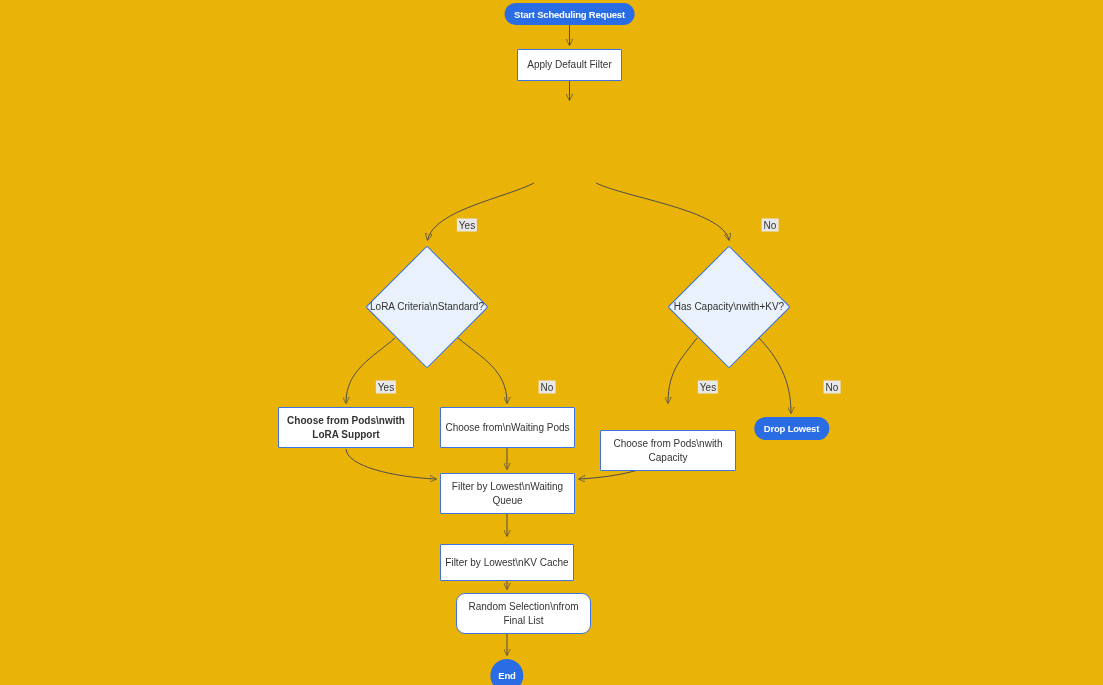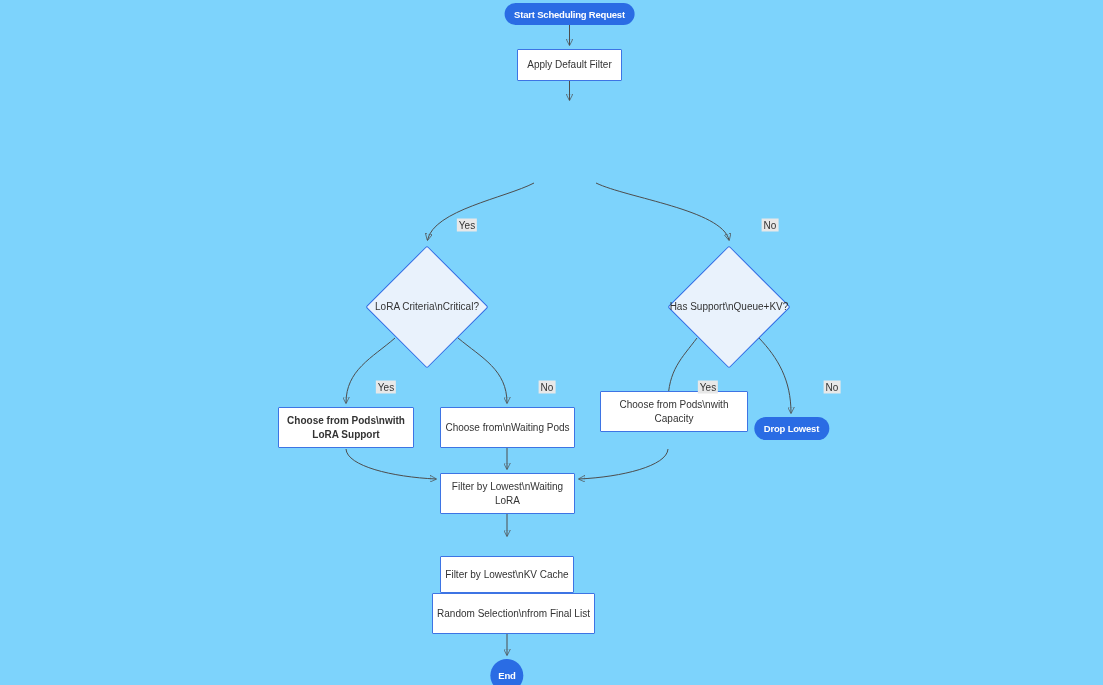--- a/index.html
+++ b/index.html
@@ -6,21 +6,21 @@
     --blue-fill:#2a6ce4;
     --blue-border:#3d74e4;
     --decision-fill:#e9f2fc;
     --edge:#4d4d4d;
     --arrow:#333333;
     --text:#333333;
     --label-bg:#e8e8e8;
   }
   html,body{margin:0;padding:0;background:#fff;}
   .canvas{
-    position:relative;width:1103px;height:685px;background:#7dd3fc;overflow:hidden;
+    position:relative;width:1103px;height:685px;background:#eab308;overflow:hidden;
     font-family:"Liberation Sans","DejaVu Sans",sans-serif;color:var(--text);
   }
   svg.edges{position:absolute;left:0;top:0;}
   svg.edges path{fill:none;stroke:var(--edge);stroke-width:1;}
   .node{position:absolute;display:flex;align-items:center;justify-content:center;
         text-align:center;font-size:10px;line-height:1.32;color:var(--text);}
   .process{background:#fff;border:1.5px solid var(--blue-border);border-radius:1px;
            padding:15px 4px;box-sizing:border-box;}
   .nowrap{white-space:nowrap;}
   .diamond{background:transparent;}
@@ -67,37 +67,37 @@
   <div class="stadium" style="left:791.5px;top:417px;height:23px;">Drop Lowest</div>
 
   <div class="stadium" style="left:507px;top:659px;height:33px;padding:0 8px;">End</div>
 
   <div class="node process nowrap" style="left:517px;top:49px;width:105px;height:30px;">Apply Default Filter</div>
 
   <div class="node process" style="left:278px;top:407px;width:136px;height:41px;font-weight:bold;">Choose from Pods\nwith LoRA Support</div>
 
   <div class="node process" style="left:440px;top:407px;width:135px;height:41px;">Choose from\nWaiting Pods</div>
 
-  <div class="node process" style="left:600px;top:391px;width:148px;height:41px;">Choose from Pods\nwith Capacity</div>
+  <div class="node process" style="left:600px;top:430px;width:136px;height:41px;">Choose from Pods\nwith Capacity</div>
 
-  <div class="node process" style="left:440px;top:473px;width:135px;height:41px;">Filter by Lowest\nWaiting LoRA</div>
+  <div class="node process" style="left:440px;top:473px;width:135px;height:41px;">Filter by Lowest\nWaiting Queue</div>
 
-  <div class="node process nowrap" style="left:440px;top:556px;width:134px;height:37px;">Filter by Lowest\nKV Cache</div>
+  <div class="node process nowrap" style="left:440px;top:544px;width:134px;height:37px;">Filter by Lowest\nKV Cache</div>
 
-  <div class="node process" style="left:432px;top:593px;width:163px;height:41px;">Random Selection\nfrom Final List</div>
+  <div class="node process" style="left:456px;top:593px;width:135px;height:41px;border-radius:9px;">Random Selection\nfrom Final List</div>
 
 
   <div class="node diamond" style="left:366px;top:247px;width:122px;height:120px;">
     <div class="diamond-bg" style="width:85px;height:85px;"></div>
-    <span class="lbl">LoRA Criteria\nCritical?</span>
+    <span class="lbl">LoRA Criteria\nStandard?</span>
   </div>
 
   <div class="node diamond" style="left:668px;top:247px;width:122px;height:120px;">
     <div class="diamond-bg" style="width:85px;height:85px;"></div>
-    <span class="lbl">Has Support\nQueue+KV?</span>
+    <span class="lbl">Has Capacity\nwith+KV?</span>
   </div>
 
   <div class="edge-label" style="left:427px;top:225px;">Yes</div>
   <div class="edge-label" style="left:730px;top:225px;">No</div>
   <div class="edge-label" style="left:346px;top:387px;">Yes</div>
   <div class="edge-label" style="left:507px;top:387px;">No</div>
   <div class="edge-label" style="left:668px;top:387px;">Yes</div>
   <div class="edge-label" style="left:792px;top:387px;">No</div>
 
 </div>

